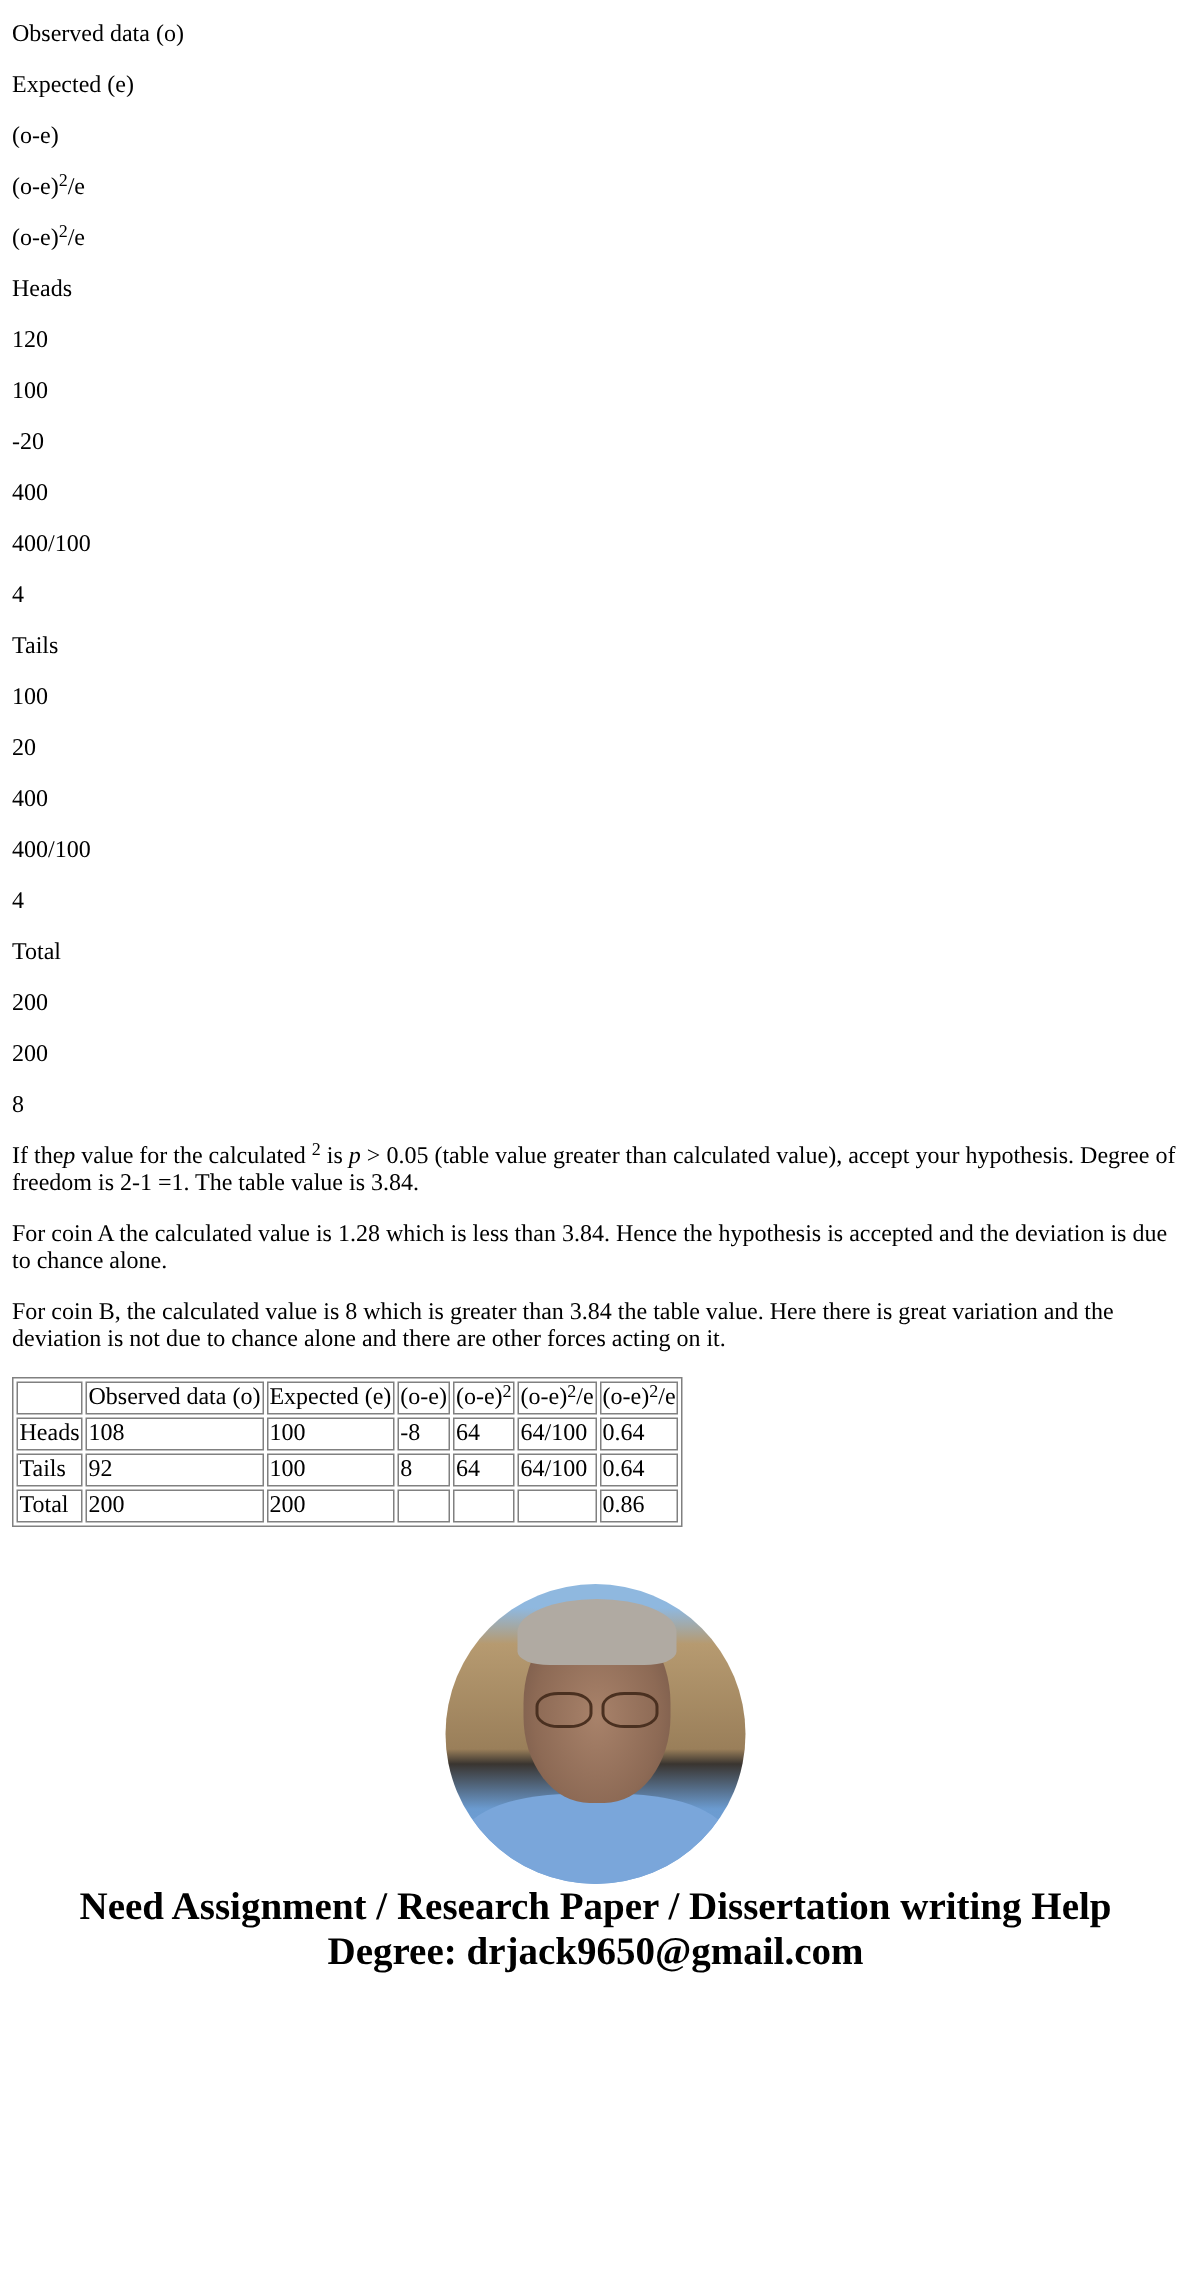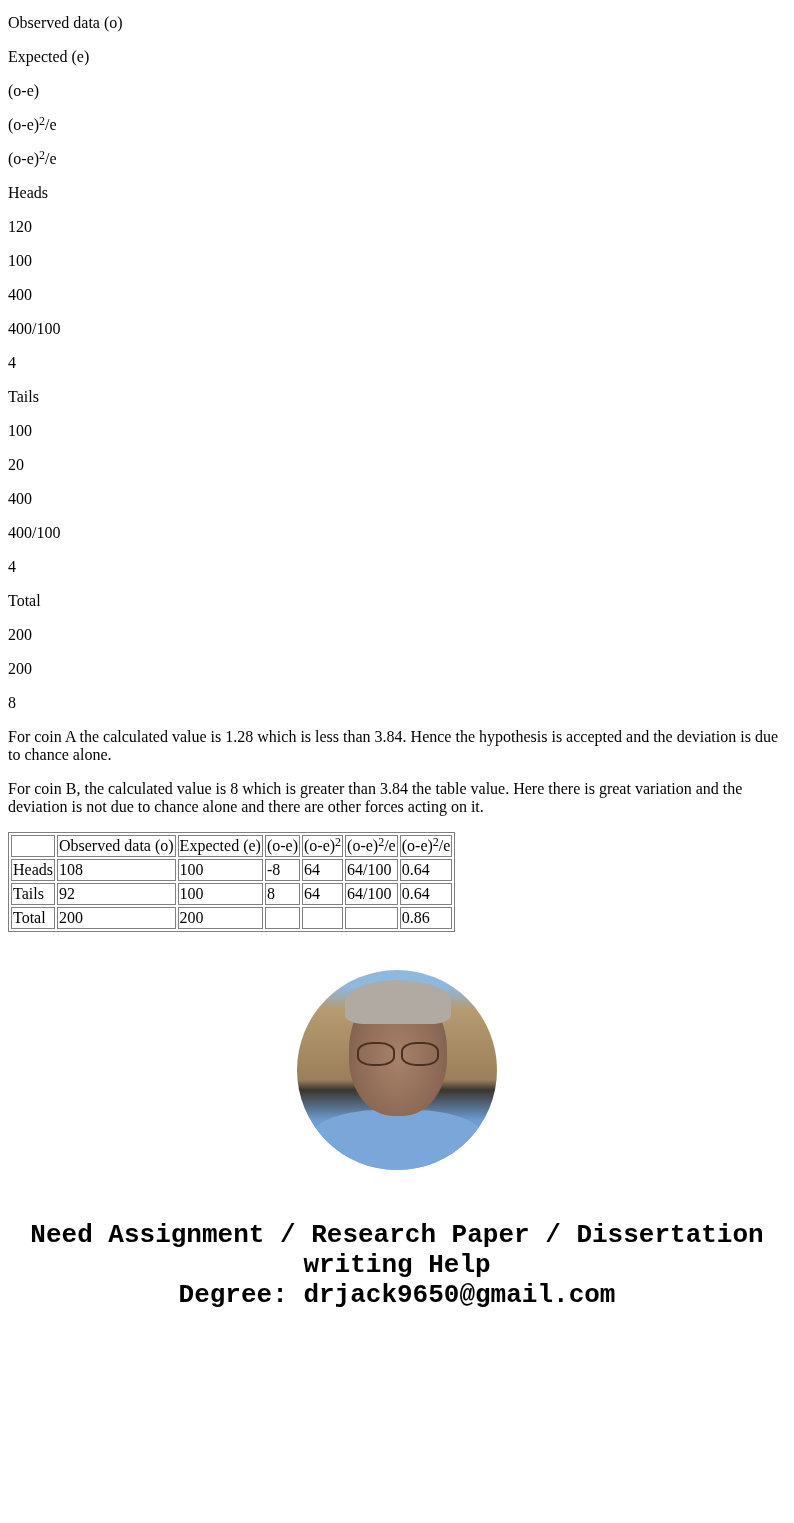--- a/index.html
+++ b/index.html
@@ -49,57 +49,58 @@
   .photo .glasses span {
     position: absolute; top: 0; width: 34px; height: 20px;
     border: 2px solid #4a3020; border-radius: 40%;
   }
   .photo .shirt {
     position: absolute; left: 10px; top: 140px; width: 180px; height: 80px;
     border-radius: 40% 40% 0 0;
     background: #7aa6da;
   }
   .banner {
-    font-family: Liberation Mono, monospace;
+    font-family: Liberation Serif, serif;
     font-weight: bold;
     font-size: 26px;
     line-height: 30px;
     text-align: center;
-    margin-top: 50px;
     padding: 0 10px;
   }
 </style>
 </head>
 <body>
 
 <div class="content">
 
   <p class="first">Observed data (o)</p>
   <p>Expected (e)</p>
   <p>(o-e)</p>
   <p><span>(o-e)</span><sup>2</sup><span>/e</span></p>
   <p><span>(o-e)</span><sup>2</sup><span>/e</span></p>
 
   <p>Heads</p>
   <p>120</p>
   <p>100</p>
+  <p>-20</p>
   <p>400</p>
   <p>400/100</p>
   <p>4</p>
   <p>Tails</p>
   <p>100</p>
   <p>20</p>
   <p>400</p>
   <p>400/100</p>
   <p>4</p>
   <p>Total</p>
   <p>200</p>
   <p>200</p>
   <p>8</p>
 
+  <p><span>If the</span><i>p</i><span> value for the calculated </span><sup>2</sup><span> is </span><i>p</i><span> &gt; 0.05 (table value greater than calculated value), accept your hypothesis. Degree of freedom is 2-1 =1. The table value is 3.84.</span></p>
 
   <p>For coin A the calculated value is 1.28 which is less than 3.84. Hence the hypothesis is accepted and the deviation is due to chance alone.</p>
   <p>For coin B, the calculated value is 8 which is greater than 3.84 the table value. Here there is great variation and the deviation is not due to chance alone and there are other forces acting on it.</p>
 
   <table class="chi">
     <tbody>
         <tr>
       <td></td>
       <td>Observed data (o)</td>
       <td>Expected (e)</td>

